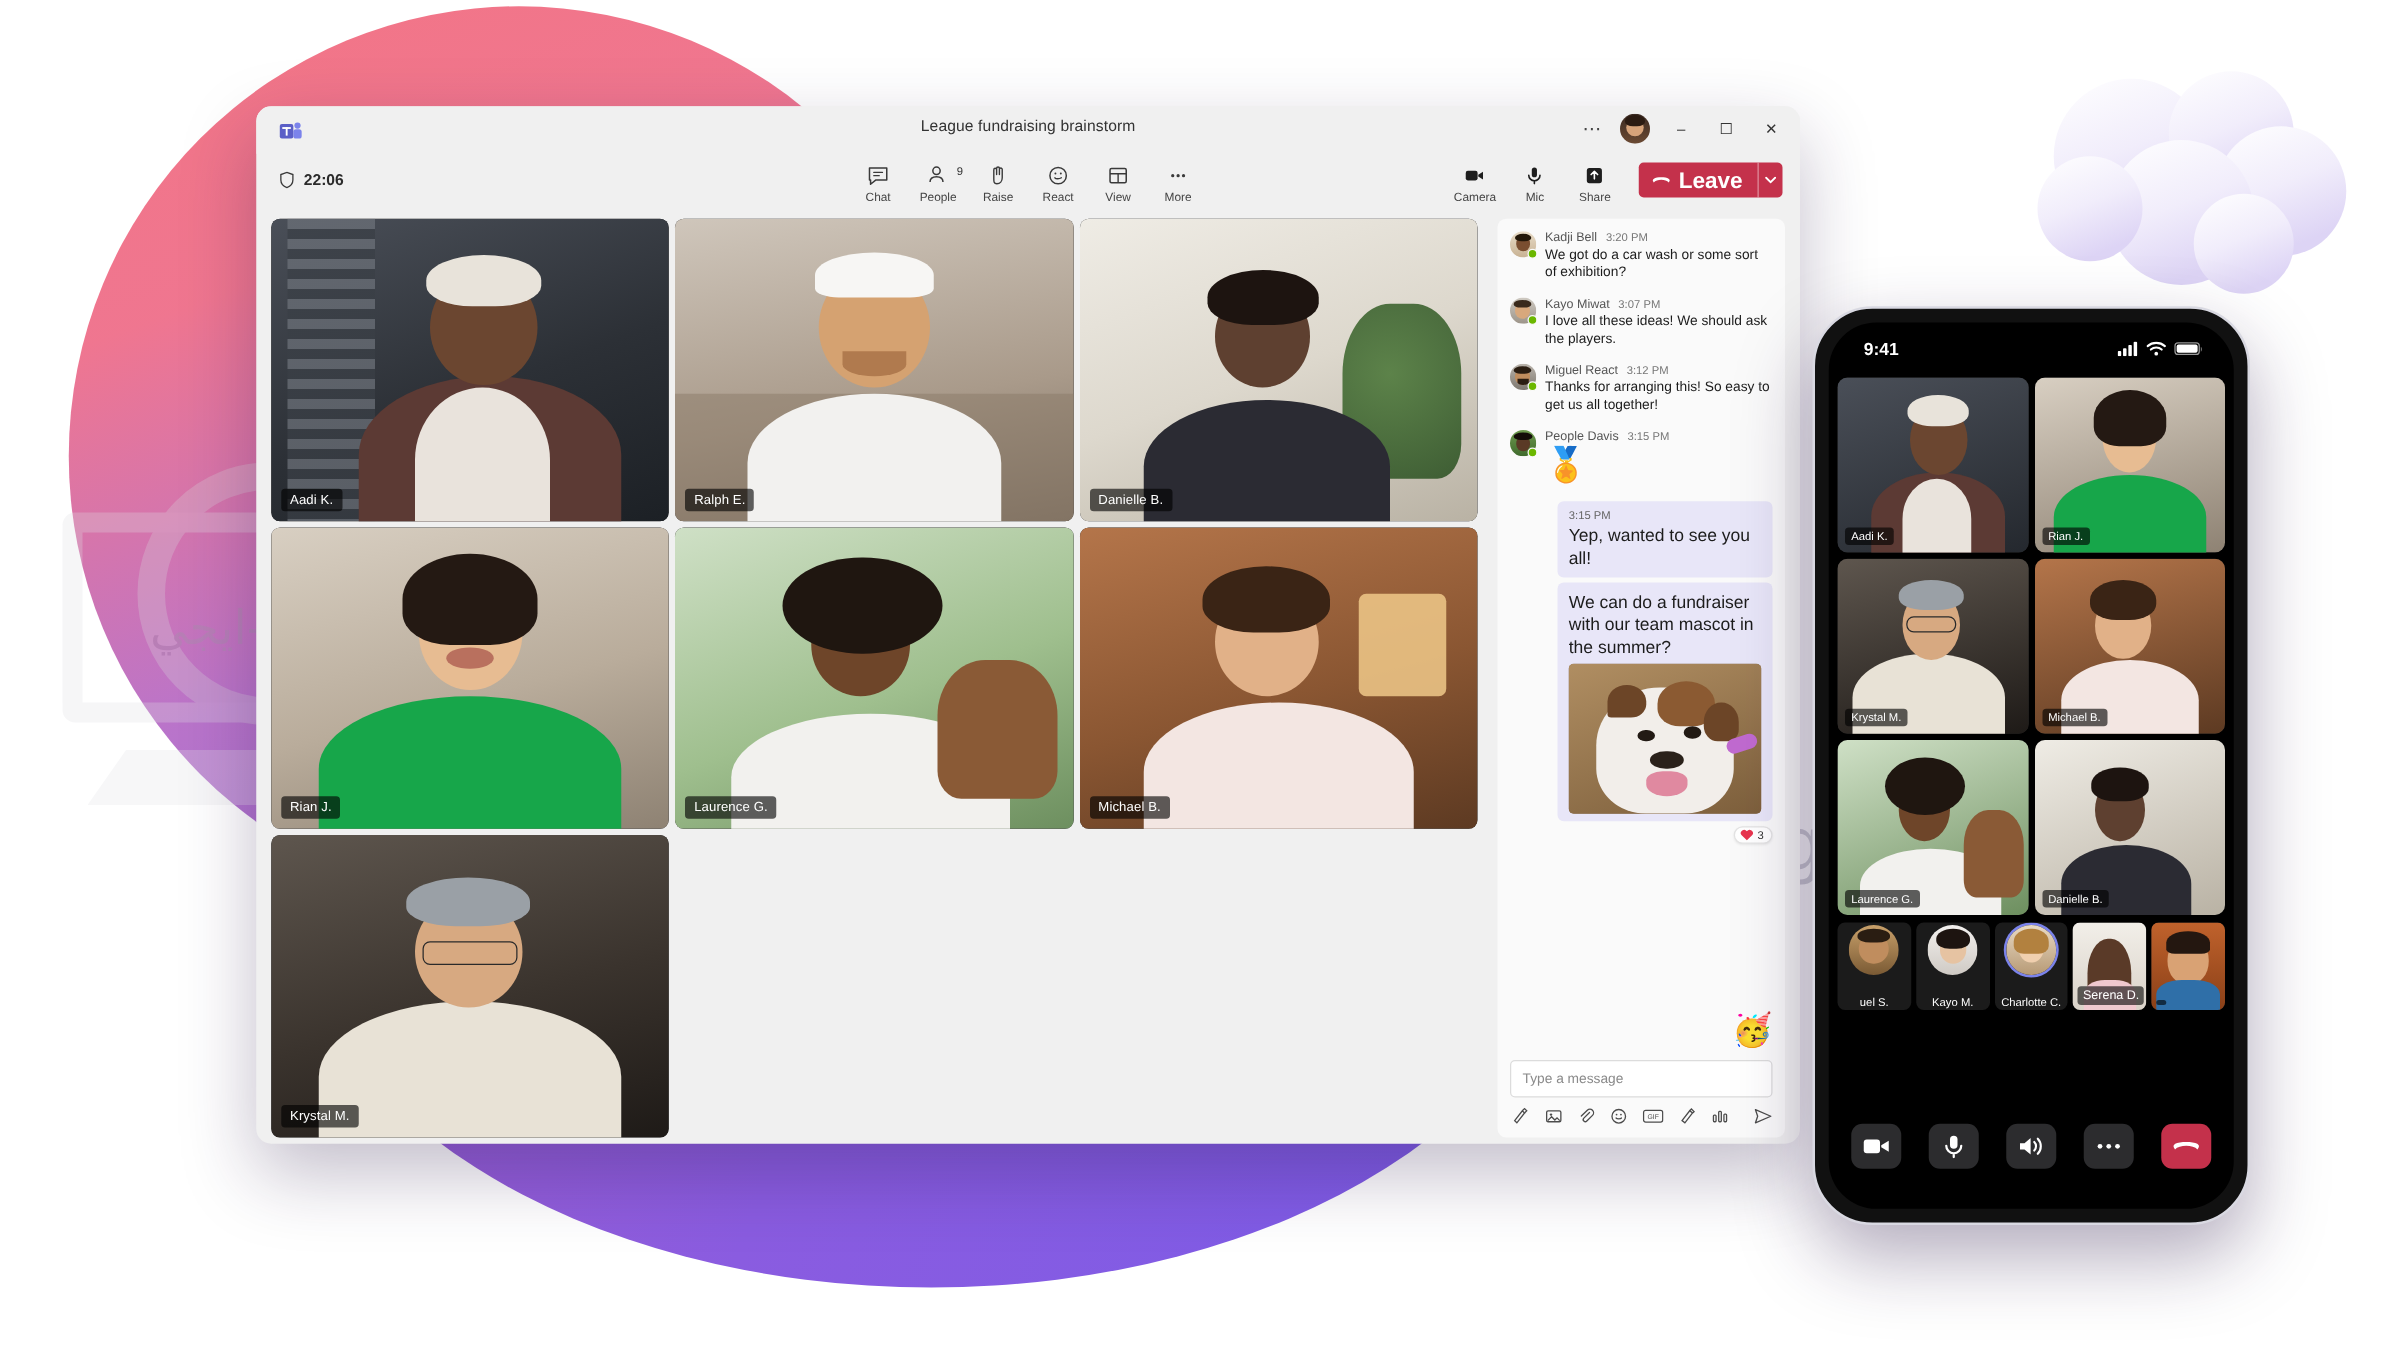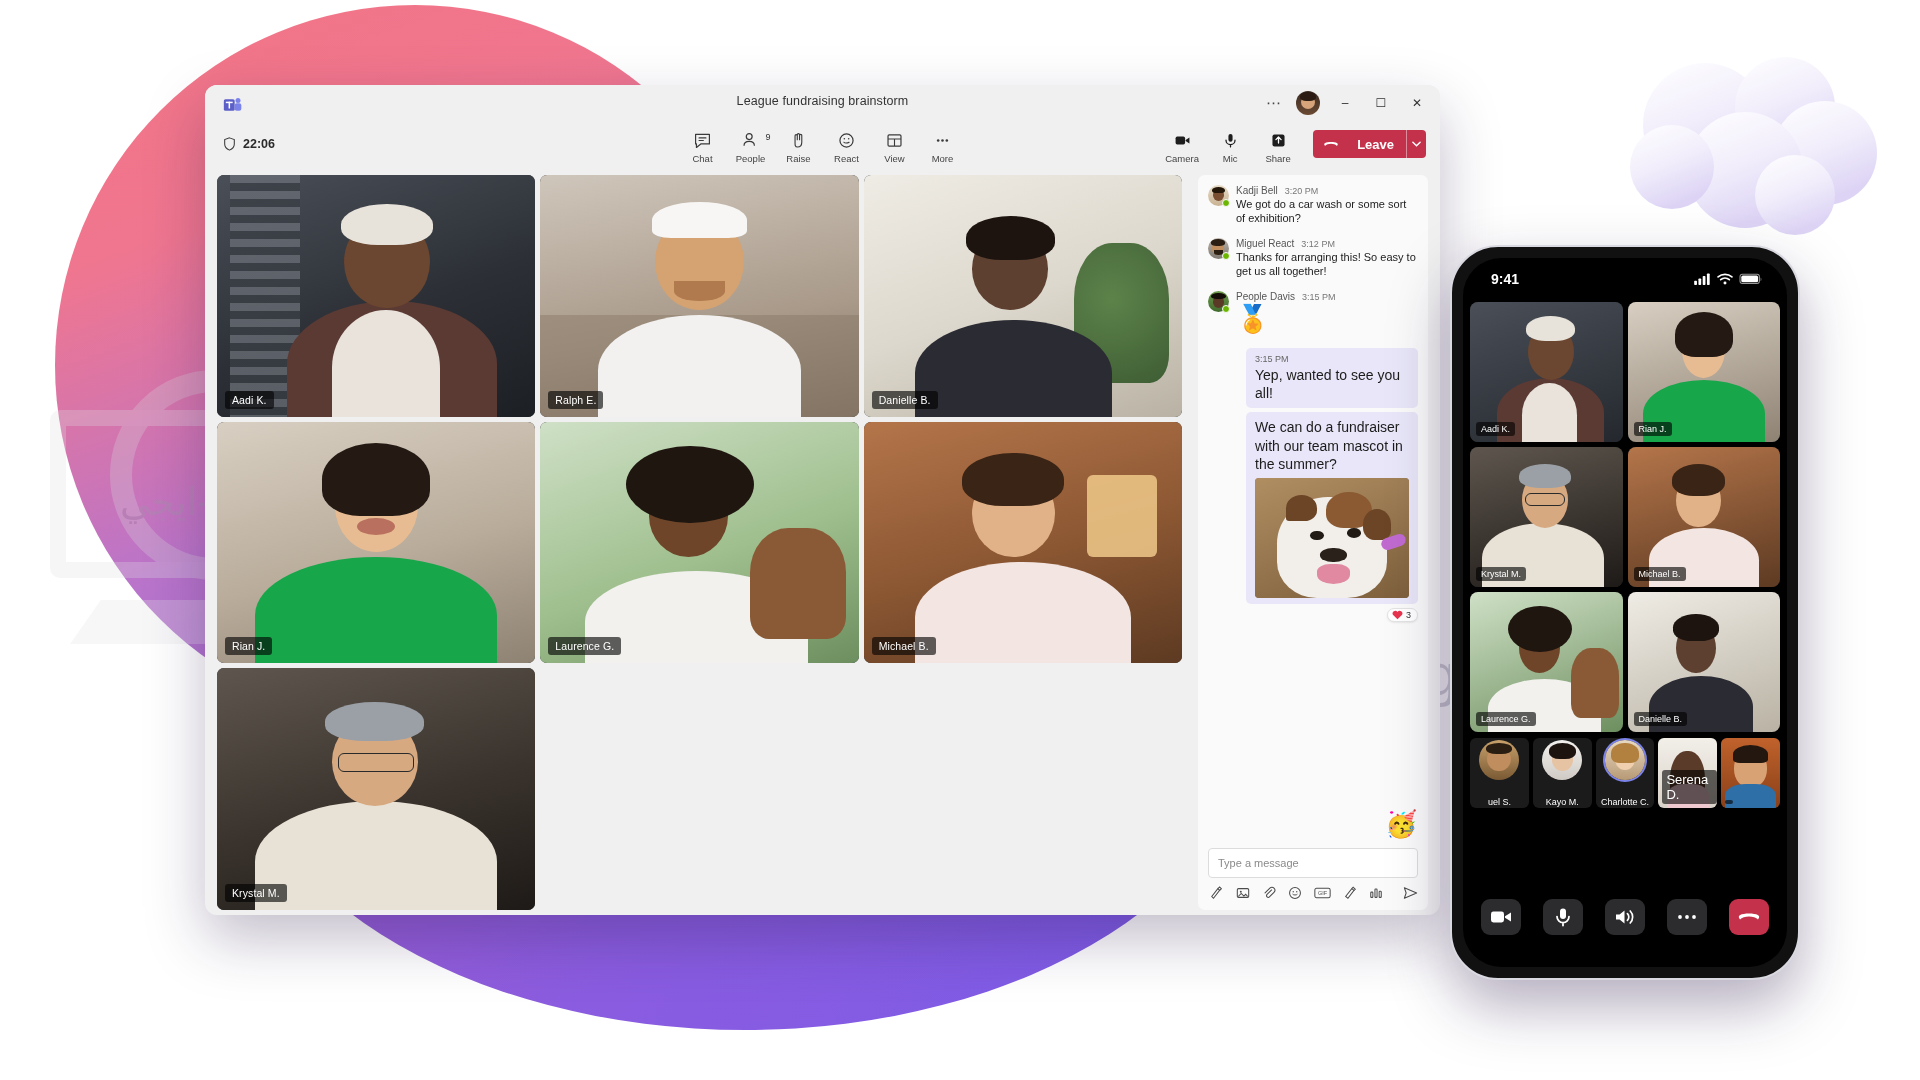--- a/index.html
+++ b/index.html
@@ -101,21 +101,21 @@
   .tool .ico { height:22px; display:flex; align-items:center; justify-content:center; }
   .tool .lbl { font-size:9.5px; color:#444; }
   .badge-n { font-size:9px; color:#333; margin-left:1px; }
   .tools-right {
     position:absolute; right:14px; top:2px; display:flex; align-items:flex-start; gap:2px;
   }
   .leave-btn {
     margin-left:10px; margin-top:5px; height:28px; background:#c4314b; color:#fff;
     border-radius:4px; display:flex; align-items:center; cursor:pointer; overflow:hidden;
   }
-  .leave-main { display:flex; align-items:center; gap:18px; padding:0 12px 0 10px; font-size:13px; font-weight:600; }
+  .leave-main { display:flex; align-items:center; gap:6px; padding:0 12px 0 10px; font-size:18px; font-weight:600; }
   .leave-caret { width:20px; height:28px; border-left:1px solid rgba(255,255,255,.45);
                  display:flex; align-items:center; justify-content:center; font-size:9px; }
 
   
   .stagearea { position:relative; height:740px; padding:0 12px; }
   .grid {
     position:absolute; left:12px; top:0; width:965px; height:735px;
     display:grid; grid-template-columns:repeat(3,1fr); grid-template-rows:repeat(3,1fr); gap:5px;
   }
   .tile { position:relative; border-radius:7px; overflow:hidden; background:#222; }
@@ -200,21 +200,21 @@
   }
   .pchip {
     flex:1; position:relative; border-radius:6px; overflow:hidden; background:#1b1b1b;
     display:flex; flex-direction:column; align-items:center; justify-content:center; gap:17px;
   }
   .pchip .ava { width:40px; height:40px; border-radius:50%; overflow:hidden; }
   .pchip .ava.ring { box-shadow:0 0 0 2px #7b83eb; }
   .pchip .cname { font-size:9px; color:#fff; }
   .pchip.video .nm {
     position:absolute; left:4px; bottom:4px; background:rgba(0,0,0,.6); color:#fff;
-    font-size:13px; padding:2px 4px; border-radius:3px;
+    font-size:10px; padding:2px 4px; border-radius:3px;
   }
   .pcontrols {
     position:absolute; left:0; right:0; bottom:24px; height:52px;
     display:flex; align-items:center; justify-content:center; gap:22px; padding:0 18px;
   }
   .pbtn {
     width:44px; height:36px; border-radius:9px; background:#2c2c2e;
     display:flex; align-items:center; justify-content:center; cursor:pointer;
   }
   .pbtn.hangup { background:#c4314b; }
@@ -515,20 +515,38 @@
             </div>
             <div class="m-body">
               <div class="m-head">
                 <span class="m-name">Kadji Bell</span>
                 <span class="m-time">3:20 PM</span>
               </div>
               <div class="m-text">We got do a car wash or some sort of exhibition?</div>
             </div>
           </div>
 
+          <div class="msg">
+            <div class="m-av">
+              <div class="pic">
+                  <div class="ph" style="background:linear-gradient(#cfcac2,#9c9489)">
+                <div class="head" style="left:20%;top:20%;width:58%;height:58%;background:#d8a87c"></div>
+                <div class="hair" style="left:16%;top:8%;width:66%;height:28%;background:#3a2a1c"></div>
+                  </div>
+                </div>
+              <span class="presence"></span>
+            </div>
+            <div class="m-body">
+              <div class="m-head">
+                <span class="m-name">Kayo Miwat</span>
+                <span class="m-time">3:07 PM</span>
+              </div>
+              <div class="m-text">I love all these ideas! We should ask the players.</div>
+            </div>
+          </div>
 
           <div class="msg">
             <div class="m-av">
               <div class="pic">
                   <div class="ph" style="background:linear-gradient(#b9b3ab,#7e7870)">
                 <div class="head" style="left:20%;top:18%;width:58%;height:60%;background:#c08d5e"></div>
                 <div class="hair" style="left:16%;top:6%;width:66%;height:30%;background:#2a1d12"></div>
                 <div style="position:absolute;left:28%;top:58%;width:44%;height:22%;background:#2a1d12;border-radius:0 0 50% 50%"></div>
                   </div>
                 </div>

